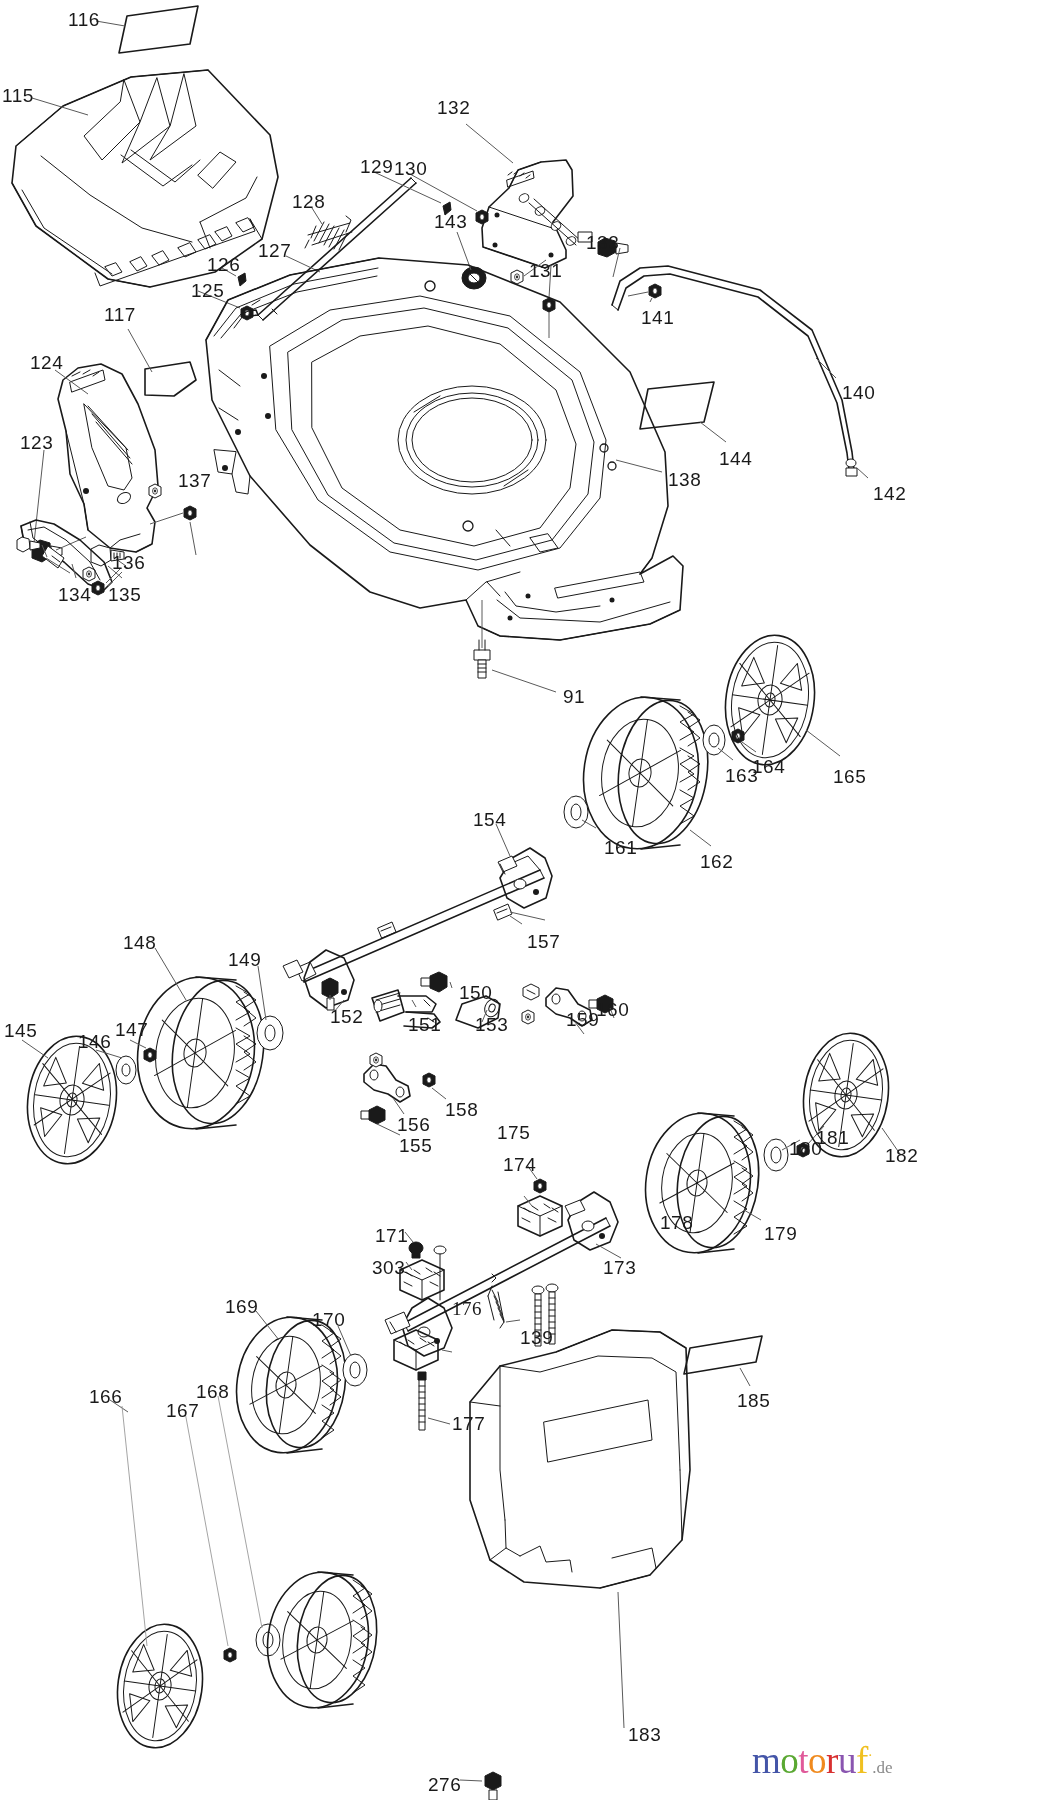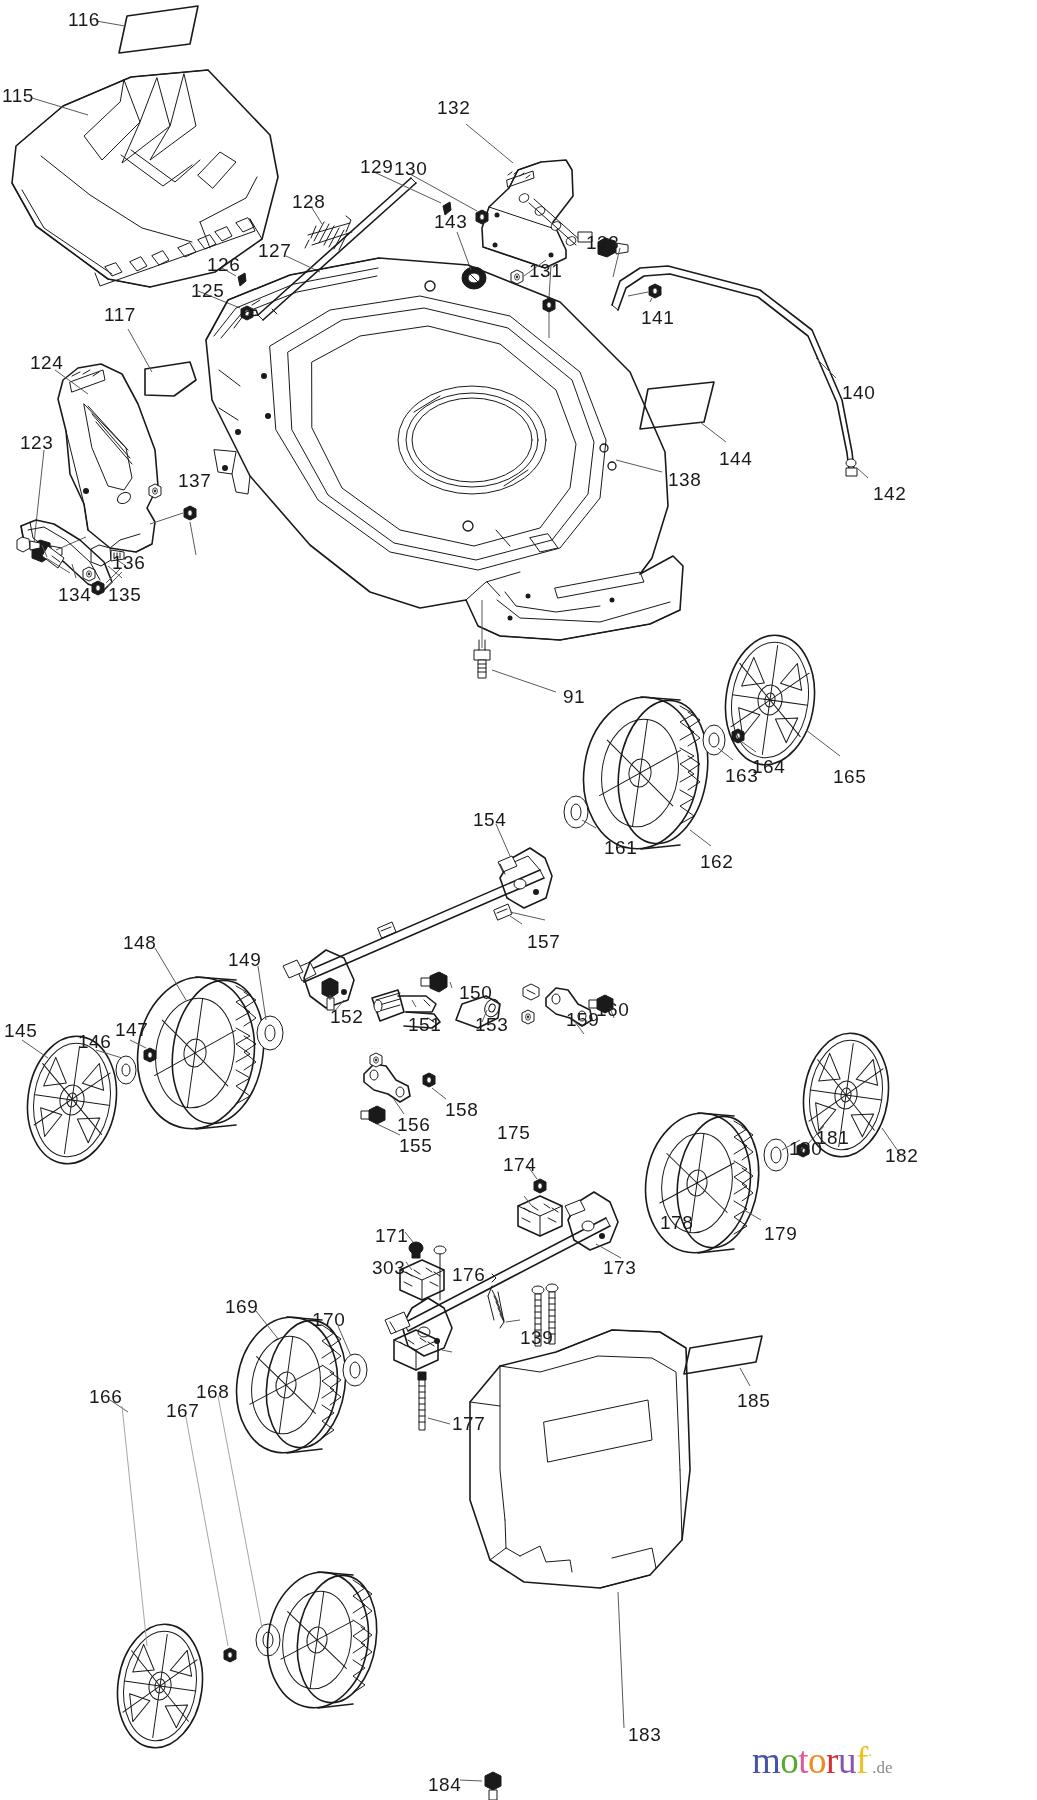--- a/index.html
+++ b/index.html
@@ -806,25 +806,25 @@
       <div class="callout" style="left: 503px; top: 1155px;">174</div>
       <div class="callout" style="left: 497px; top: 1123px;">175</div>
       <div class="callout" style="left: 660px; top: 1213px;">178</div>
       <div class="callout" style="left: 749px; top: 1224px; margin-left: 15px;">179</div>
       <div class="callout" style="left: 375px; top: 1226px;">171</div>
       <div class="callout" style="left: 372px; top: 1258px;">303</div>
       <div class="callout" style="left: 603px; top: 1258px;">173</div>
       <div class="callout" style="left: 225px; top: 1297px;">169</div>
       <div class="callout" style="left: 312px; top: 1310px;">170</div>
       <div class="callout" style="left: 520px; top: 1328px;">139</div>
-      <div class="callout" style="left: 452px; top: 1265px;">176</div>
+      <div class="callout" style="left: 452px; top: 1299px; font-family: Liberation Serif, serif;">176</div>
       <div class="callout" style="left: 737px; top: 1391px;">185</div>
       <div class="callout" style="left: 89px; top: 1387px;">166</div>
       <div class="callout" style="left: 166px; top: 1401px;">167</div>
       <div class="callout" style="left: 196px; top: 1382px;">168</div>
       <div class="callout" style="left: 452px; top: 1414px;">177</div>
       <div class="callout" style="left: 628px; top: 1725px;">183</div>
-      <div class="callout" style="left: 428px; top: 1775px;">184</div>
+      <div class="callout" style="left: 428px; top: 1775px;">276</div>
     </div>
 
   <div class="wm" id="watermark"><span style="color: rgb(68, 85, 168);">m</span><span style="color: rgb(90, 168, 50);">o</span><span style="color: rgb(224, 90, 154);">t</span><span style="color: rgb(240, 138, 30);">o</span><span style="color: rgb(216, 48, 48);">r</span><span style="color: rgb(138, 85, 176);">u</span><span style="color: rgb(240, 192, 32);">f</span><span class="dot" style="color: rgb(240, 192, 32);">·</span><span class="de" style="color: rgb(138, 138, 138);">.de</span></div>
 
 </div>
 
 </body></html>

